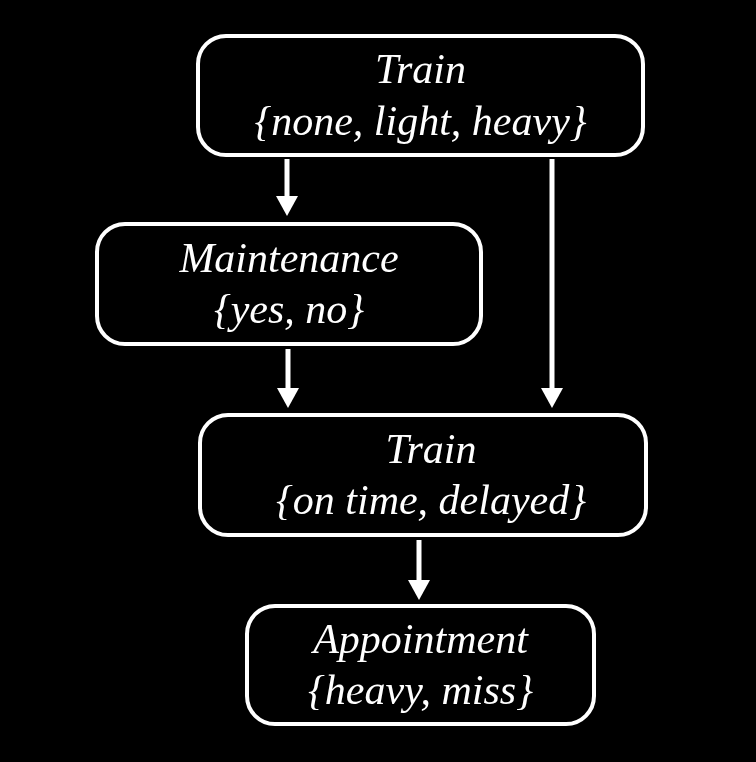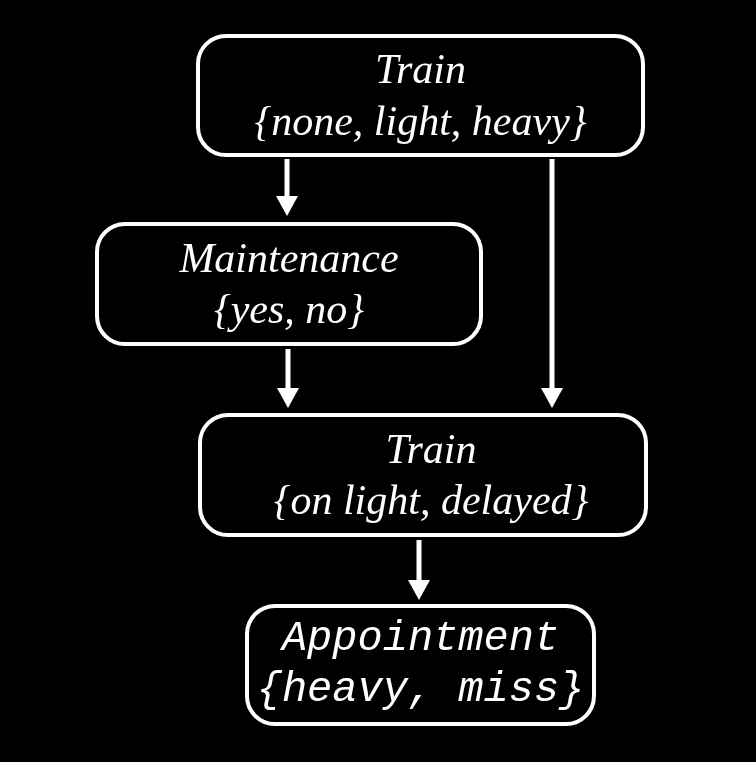--- a/index.html
+++ b/index.html
@@ -31,21 +31,21 @@
     font-size: 42px;
     line-height: 1.22;
     white-space: nowrap;
   }
   .node .node-name { display: block; }
   .node .node-values { display: block; }
 
   #node-rain        { left: 196px; top: 34px;  width: 449px; height: 123px; }
   #node-maintenance { left: 95px;  top: 222px; width: 388px; height: 124px; font-style: italic; }
   #node-train       { left: 198px; top: 413px; width: 450px; height: 124px; padding-left: 16px; }
-  #node-appointment { left: 245px; top: 604px; width: 351px; height: 122px; font-family: Liberation Mono, monospace; }
+  #node-appointment { left: 245px; top: 604px; width: 351px; height: 122px; }
 
   .edges-layer {
     position: absolute;
     left: 0;
     top: 0;
     width: 756px;
     height: 762px;
     pointer-events: none;
   }
   .edges-layer line {
@@ -86,21 +86,21 @@
     <span class="node-values">{none, light, heavy}</span>
   </div>
 
   <div class="node" id="node-maintenance">
     <span class="node-name">Maintenance</span>
     <span class="node-values">{yes, no}</span>
   </div>
 
   <div class="node" id="node-train">
     <span class="node-name">Train</span>
-    <span class="node-values">{on light, delayed}</span>
+    <span class="node-values">{on time, delayed}</span>
   </div>
 
   <div class="node" id="node-appointment">
     <span class="node-name">Appointment</span>
     <span class="node-values">{heavy, miss}</span>
   </div>
 
 </div>
 
 </body></html>

